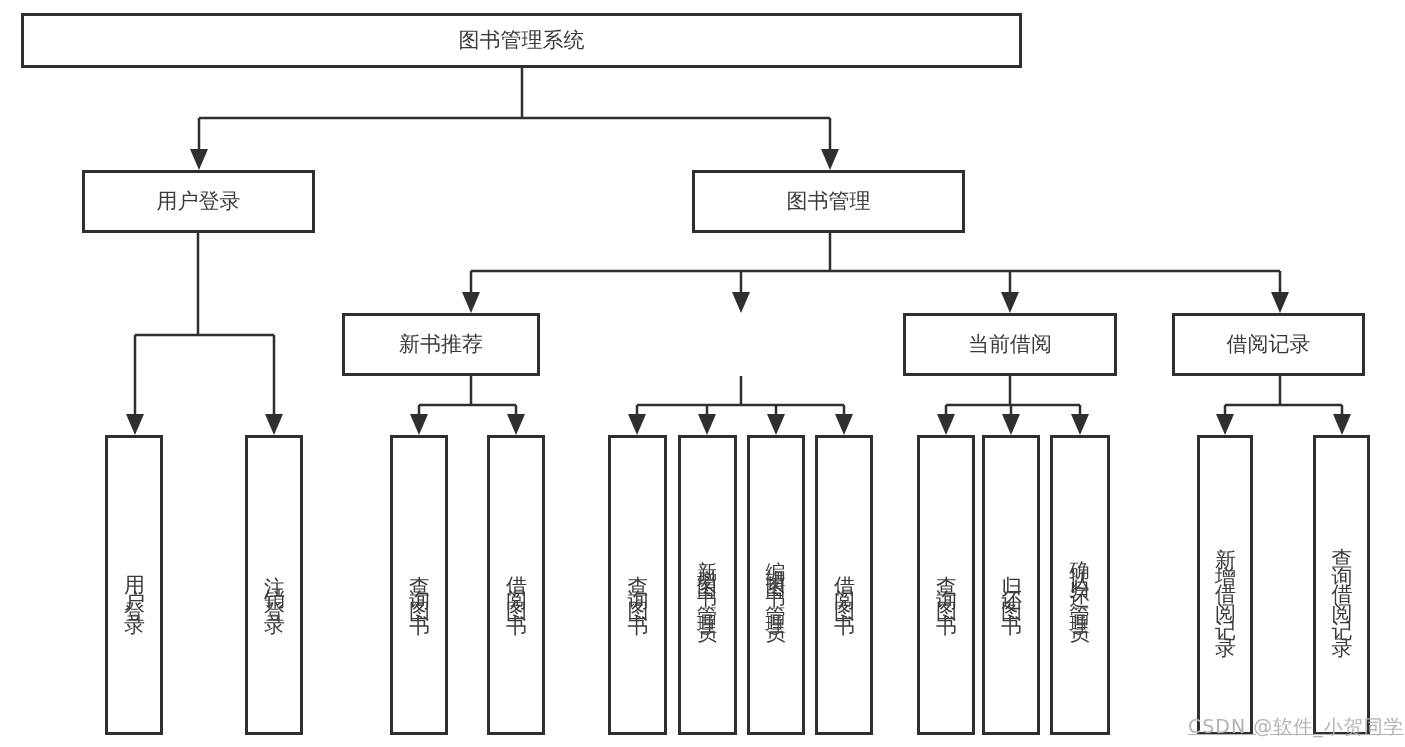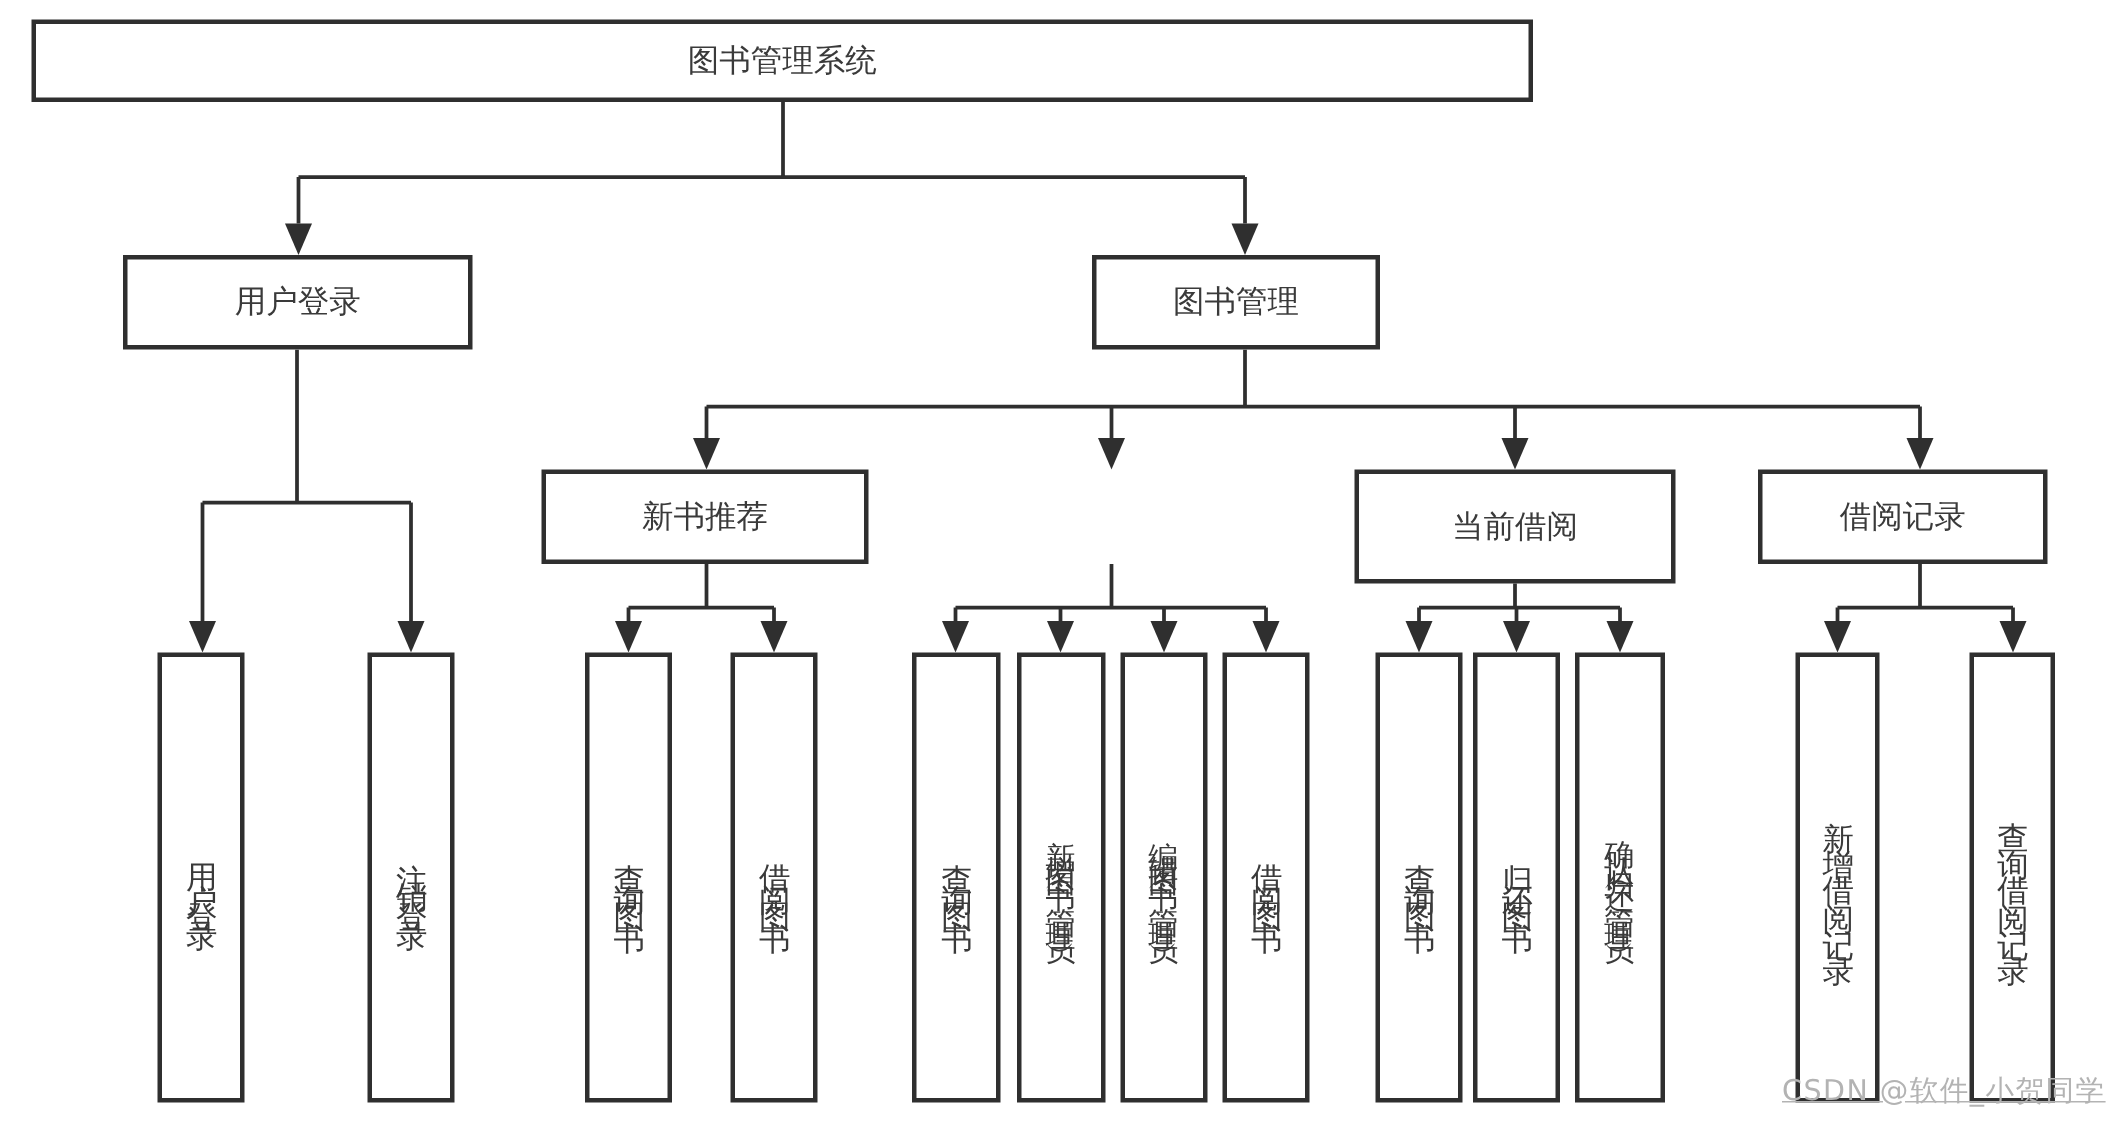--- a/index.html
+++ b/index.html
@@ -79,24 +79,24 @@
     <g>
       <path class="ln" d="M1280,376 V405 M1225,405 H1342 M1225,405 V414 M1342,405 V414"></path>
       <path class="ah" d="M1216,414 L1234,414 L1225,435 Z"></path>
       <path class="ah" d="M1333,414 L1351,414 L1342,435 Z"></path>
     </g>
   </svg>
 
   <div class="box" style="left:21px;top:13px;width:1001px;height:55px">图书管理系统</div>
 
   <div class="box" style="left:82px;top:170px;width:233px;height:63px">用户登录</div>
-  <div class="box" style="left:728px;top:170px;width:192px;height:63px">图书管理</div>
+  <div class="box" style="left:692px;top:170px;width:273px;height:63px">图书管理</div>
 
-  <div class="box" style="left:361px;top:313px;width:218px;height:63px">新书推荐</div>
-  <div class="box" style="left:903px;top:313px;width:214px;height:76px">当前借阅</div>
+  <div class="box" style="left:342px;top:313px;width:198px;height:63px">新书推荐</div>
+  <div class="box" style="left:903px;top:313px;width:214px;height:63px">当前借阅</div>
   <div class="box" style="left:1172px;top:313px;width:193px;height:63px">借阅记录</div>
 
   <div class="box v" style="left:105px;top:435px;width:58px;height:300px">用户登录</div>
   <div class="box v" style="left:245px;top:435px;width:58px;height:300px">注销登录</div>
 
   <div class="box v" style="left:390px;top:435px;width:58px;height:300px">查询图书</div>
   <div class="box v" style="left:487px;top:435px;width:58px;height:300px">借阅图书</div>
 
   <div class="box v" style="left:608px;top:435px;width:59px;height:300px">查询图书</div>
   <div class="box v long" style="left:678px;top:435px;width:59px;height:300px">新增图书（管理员）</div>

